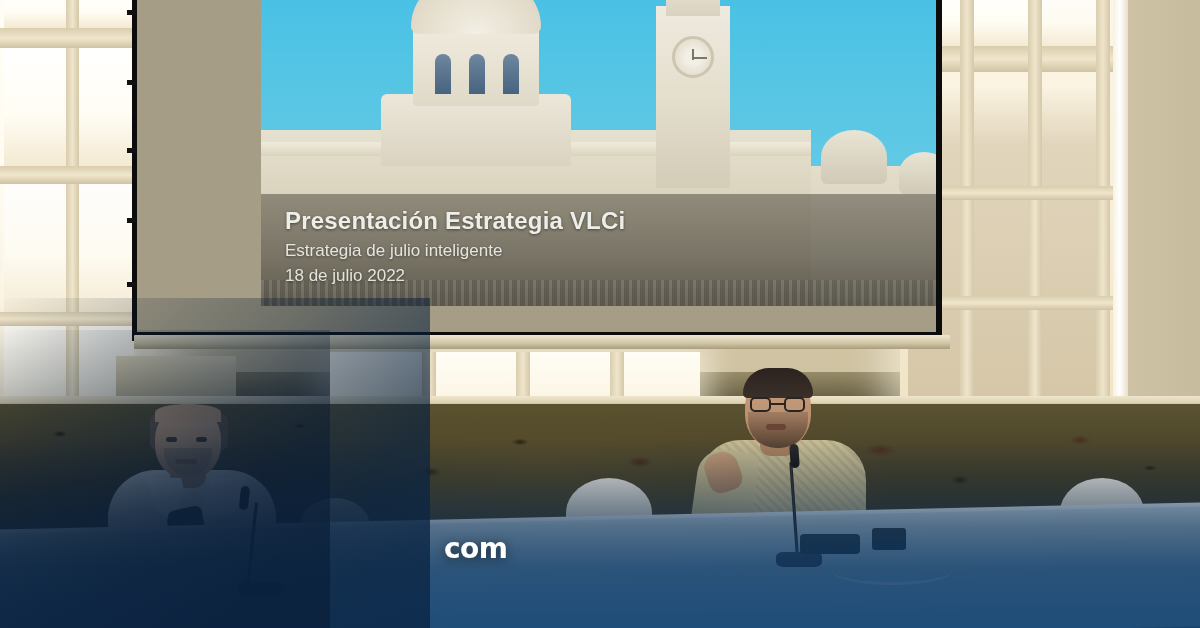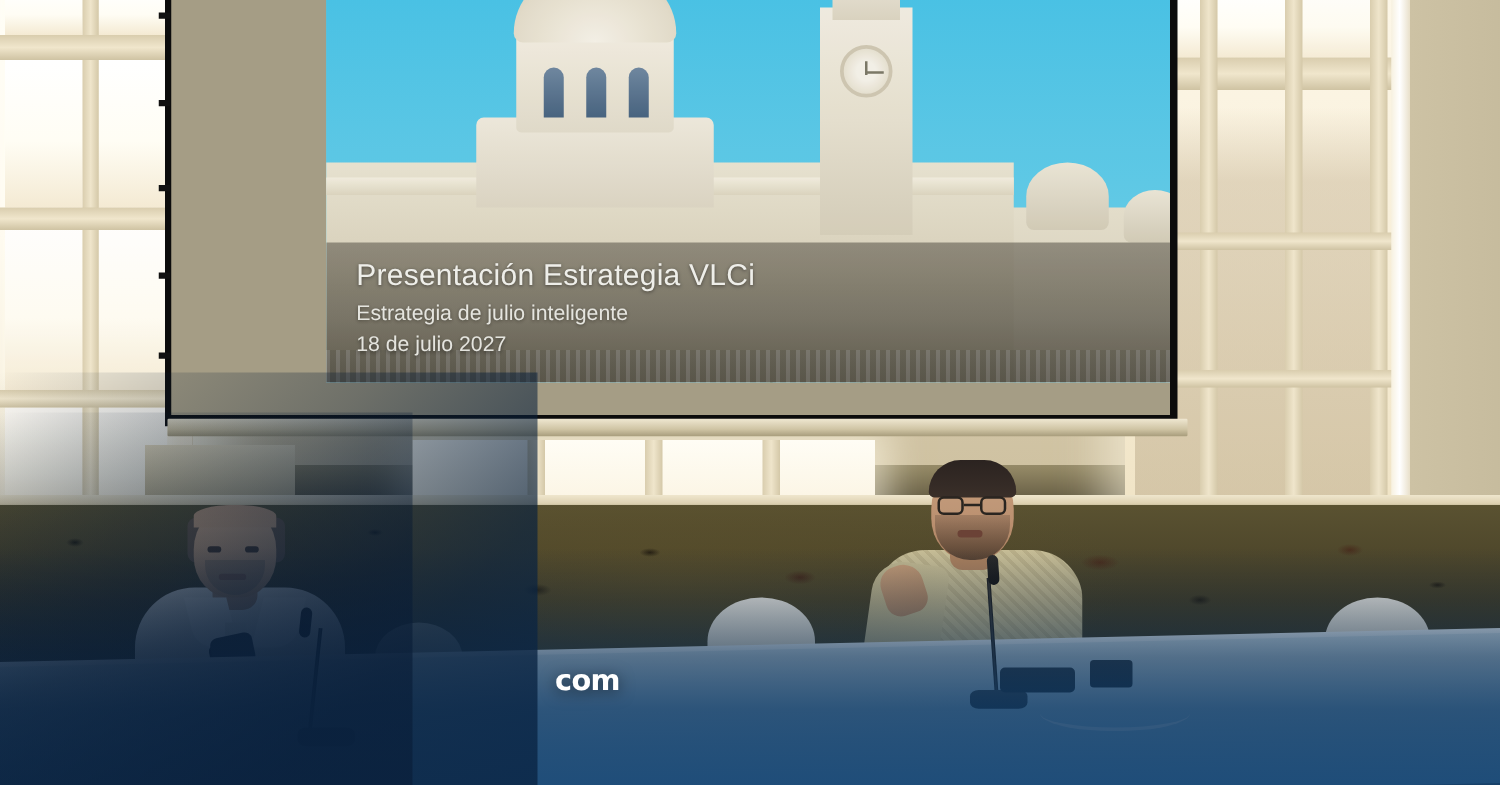--- a/index.html
+++ b/index.html
@@ -274,21 +274,21 @@
     left: 0; bottom: 0; width: 100%; height: 112px;
     background: linear-gradient(180deg, rgba(38,34,26,.42) 0%, rgba(30,28,22,.50) 55%, rgba(26,24,18,.62) 100%);
   }
   .slide-text {
     position: absolute;
     left: 24px; bottom: 20px;
     color: #f2f2ee;
     text-shadow: 0 1px 3px rgba(0,0,0,.5);
   }
   .slide-title {
-    font-size: 24px; font-weight: 400; letter-spacing: .2px;
+    font-size: 24px; font-weight: 700; letter-spacing: .2px;
     margin-bottom: 6px;
     white-space: nowrap;
   }
   .slide-sub {
     font-size: 17px; font-weight: 400; opacity: .92;
     margin-bottom: 5px;
     white-space: nowrap;
   }
   .slide-date {
     font-size: 17px; font-weight: 400; opacity: .92;
@@ -536,21 +536,21 @@
   .logo-word {
     font-family: "DejaVu Sans", sans-serif;
     font-size: 66px;
     font-weight: 700;
     color: #ffffff;
     letter-spacing: -2.5px;
     line-height: 1;
   }
   .logo-com {
     font-family: "DejaVu Sans", sans-serif;
-    font-size: 23px;
+    font-size: 28px;
     font-weight: 700;
     color: #ffffff;
     letter-spacing: -0.5px;
     margin-left: 4px;
     margin-top: 4px;
   }
 </style>
 </head>
 <body>
 
@@ -646,21 +646,21 @@
           <div class="clock-hand" style="left:17px; top:10px; width:2px; height:11px;"></div>
           <div class="clock-hand" style="left:18px; top:18px; width:14px; height:2px;"></div>
         </div>
 
         <div class="railing"></div>
 
         <div class="slide-band"></div>
         <div class="slide-text">
           <div class="slide-title">Presentación Estrategia VLCi</div>
           <div class="slide-sub">Estrategia de julio inteligente</div>
-          <div class="slide-date">18 de julio 2027</div>
+          <div class="slide-date">18 de julio 2022</div>
         </div>
       </div>
 
     </div>
     <div class="screen-bottombar"></div>
     <div class="roller-tick" style="left:-5px; top:14px;"></div>
     <div class="roller-tick" style="left:-5px; top:84px;"></div>
     <div class="roller-tick" style="left:-5px; top:152px;"></div>
     <div class="roller-tick" style="left:-5px; top:222px;"></div>
     <div class="roller-tick" style="left:-5px; top:286px;"></div>

